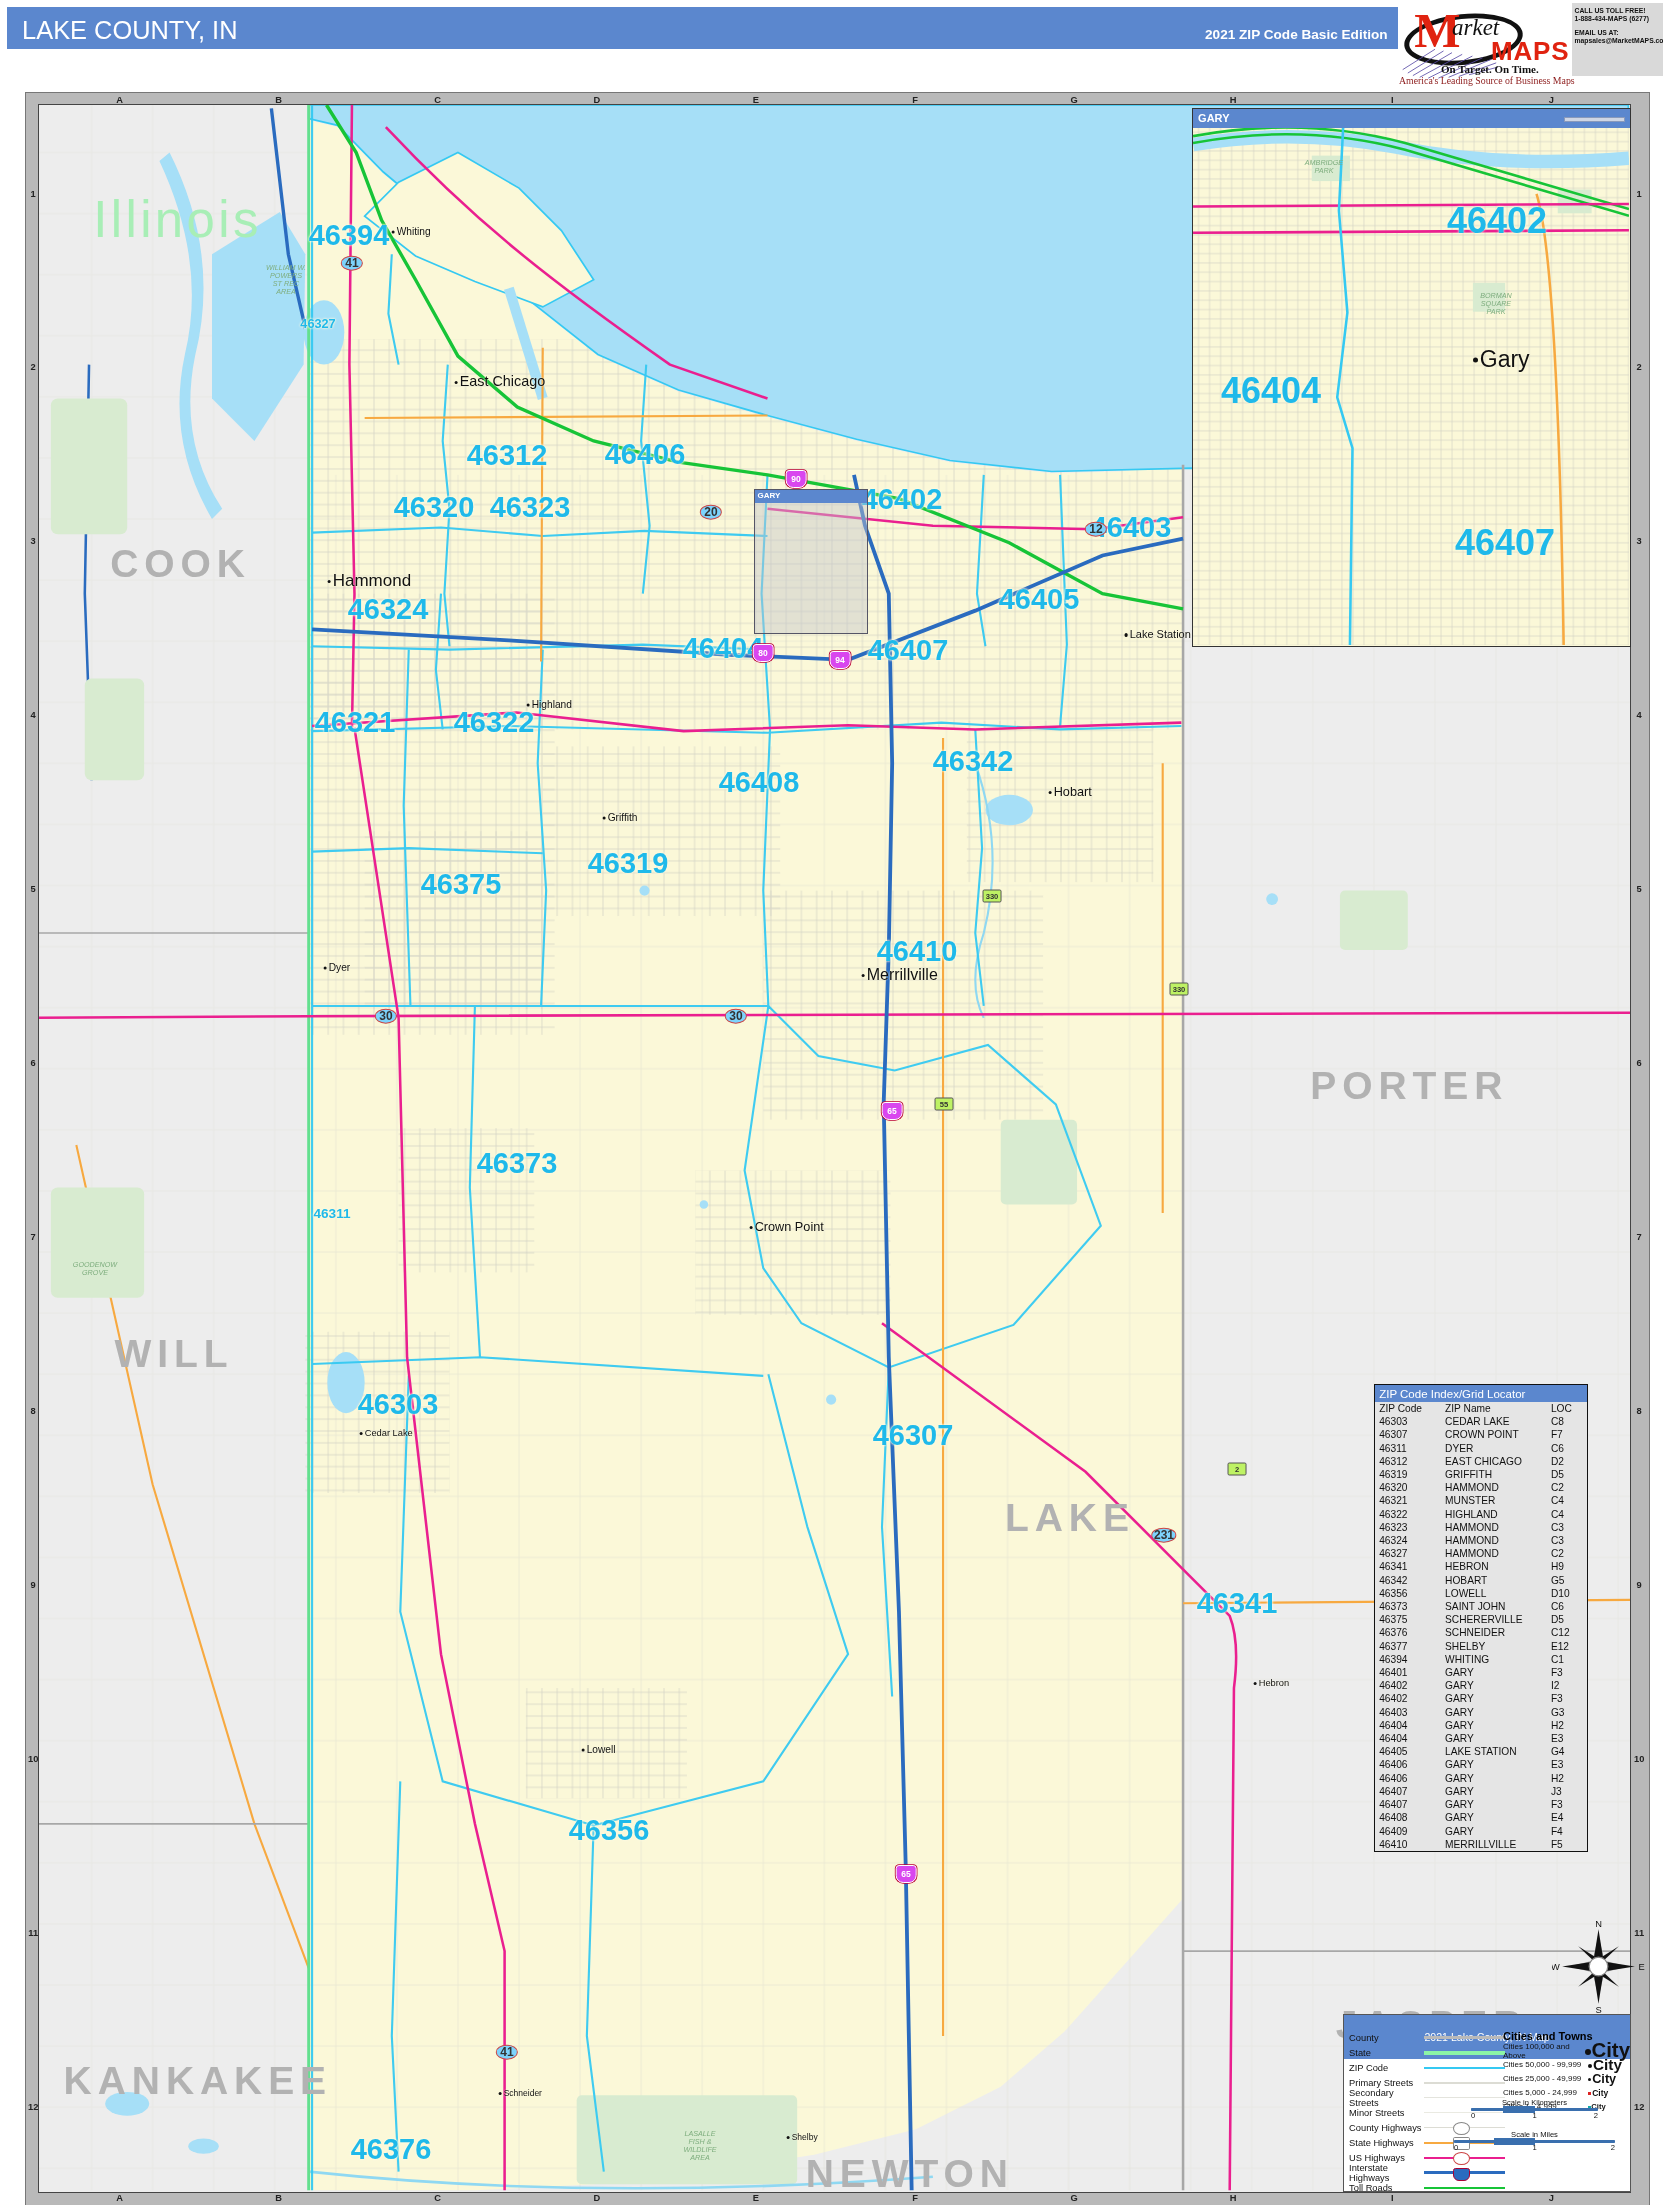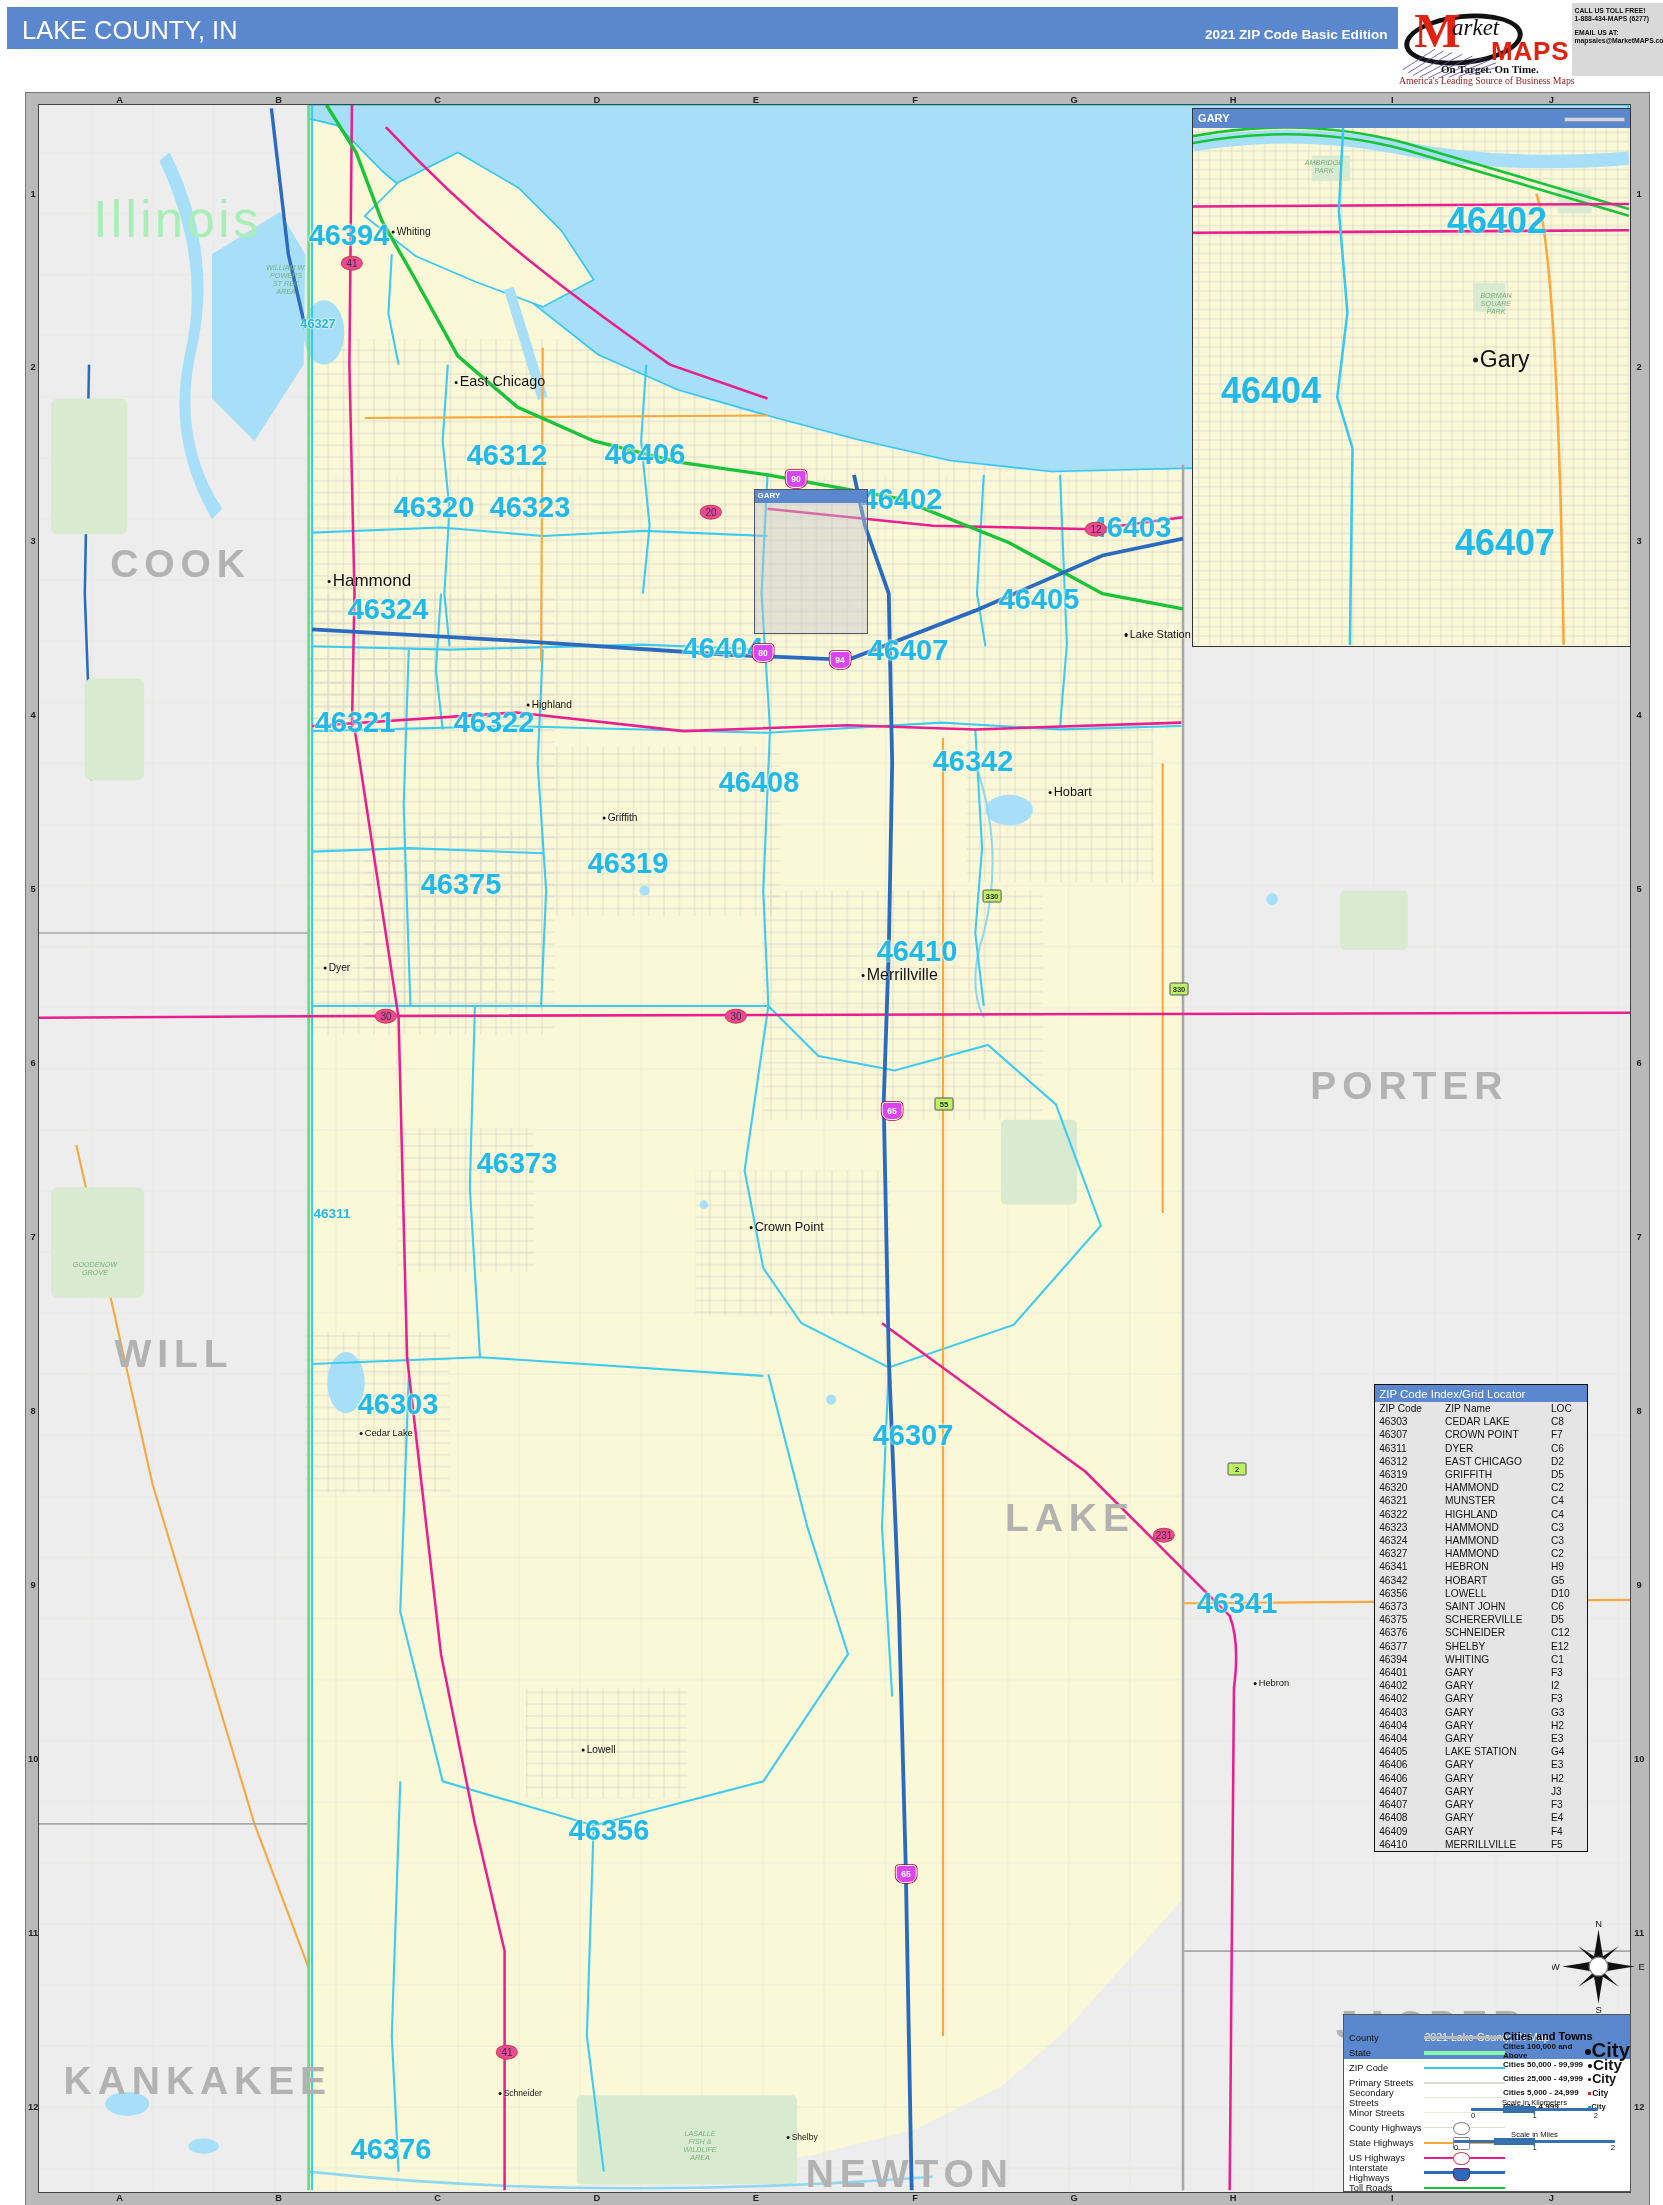--- a/index.html
+++ b/index.html
@@ -28,21 +28,21 @@
   #strip-right{right:0;top:13.6px;width:20.4px;height:2087px;flex-direction:column;}
   .strip span{flex:1;display:flex;align-items:center;justify-content:center;}
   #mapwin{left:39px;top:105px;width:1591px;height:2087px;background:#ededed;outline:0.8px solid #444;}
   #mapsvg{position:absolute;left:0;top:0;width:100%;height:100%;}
   
   .ziplab{position:absolute;transform:translate(-50%,-50%);color:#1fb9ea;font-weight:bold;font-size:29px;white-space:nowrap;text-shadow:0 0 2.5px #fdfbe2,0 0 2.5px #fdfbe2;}
   .city{position:absolute;transform:translate(-3.4px,-50%);color:#111;font-size:12px;white-space:nowrap;text-shadow:0 0 1.7px #fdfbe2;}
   .city .cdot{display:inline-block;width:3.4px;height:3.4px;background:#111;border-radius:50%;vertical-align:middle;margin-right:1.7px;}
   .parklab{position:absolute;transform:translate(-50%,-50%);color:#7fae7f;font-size:7.2px;font-style:italic;text-align:center;line-height:1.1;white-space:pre-line;}
   .bshield{position:absolute;transform:translate(-50%,-50%);width:18.7px;height:16px;background:#d946ef;border:0.8px solid #fff;border-radius:3.4px 3.4px 7.6px 7.6px;color:#fff;font-size:8.5px;font-weight:bold;display:flex;align-items:center;justify-content:center;box-shadow:0 0 0 0.8px #b03;}
-  .boval{position:absolute;transform:translate(-50%,-50%);min-width:17px;height:12.7px;background:#ec4899;border:1.3px solid #c44;border-radius:50%;color:#333;font-size:10px;font-weight:normal;display:flex;align-items:center;justify-content:center;padding:0 1.7px;}
+  .boval{position:absolute;transform:translate(-50%,-50%);min-width:17px;height:12.7px;background:#7dd3fc;border:1.3px solid #c44;border-radius:50%;color:#333;font-size:12px;font-weight:bold;display:flex;align-items:center;justify-content:center;padding:0 1.7px;}
   .brect{position:absolute;transform:translate(-50%,-50%);min-width:13.6px;height:11px;background:#bef264;border:0.8px solid #555;border-radius:1.7px;color:#333;font-size:7.6px;font-weight:bold;display:flex;align-items:center;justify-content:center;padding:0 1.7px;}
   
   #callout{left:754px;top:489px;width:112px;height:143px;background:rgba(195,198,205,0.45);border:0.8px solid #556;}
   #callout .cobar{height:12.7px;background:#5b87ce;color:#fff;font-size:8px;font-weight:bold;padding-left:2.5px;line-height:12.7px;}
   
   #inset{left:1192px;top:108px;width:439px;height:539px;background:#fbf8d8;border:1.3px solid #333;box-sizing:border-box;}
   #inset-bar{position:absolute;left:0;top:0;width:100%;height:18.7px;background:#5b87ce;color:#fff;font-weight:bold;font-size:11px;line-height:18.7px;padding-left:5.1px;box-sizing:border-box;}
   #inset-scale{position:absolute;right:6.8px;top:4.2px;width:59px;height:8.5px;}
   #inset-scale .sb{position:absolute;left:0;top:4.2px;width:59px;height:2.5px;background:#cfd6e4;border:0.8px solid #8899bb;}
   .inset-ziplab{position:absolute;transform:translate(-50%,-50%);color:#1fb9ea;font-weight:bold;font-size:36px;text-shadow:0 0 2.5px #fdfbe2;}
@@ -71,21 +71,21 @@
   .ln-uhwy{border-top-width:2.5px;border-top-color:#ea1f8f;}
   .ln-ihwy{border-top-width:3.4px;border-top-color:#2a6bbf;}
   .ln-toll{border-top-width:2.5px;border-top-color:#17c437;}
   .lg-badge{position:absolute;left:29px;top:-6.8px;width:15.3px;height:11px;background:#fff;border:0.8px solid #888;border-radius:50%;}
   .lg-badge.sq{border-radius:1.7px;}
   .lg-badge.sh{background:#2a6bbf;border-color:#a03;border-radius:2.5px 2.5px 6px 6px;}
   .lg-badge.ov{border-color:#c44;}
   #cities-col{position:absolute;left:159px;top:15.3px;width:127px;}
   #cities-col .hd{font-weight:bold;font-size:11px;margin-bottom:1.7px;}
   .ct-row{display:flex;align-items:center;height:14px;font-size:8px;color:#111;}
-  .ct-row .lab{width:85px;font-weight:bold;}
+  .ct-row .lab{width:85px;}
   .ct-samp{font-weight:bold;color:#111;white-space:nowrap;}
   .ct-samp .d{display:inline-block;border-radius:50%;background:#111;vertical-align:middle;margin-right:0.8px;}
   .scalebar{position:absolute;font-size:7.6px;color:#111;text-align:center;}
   .scalebar .cap{margin-bottom:0.8px;}
   .scalebar .bar{height:3.4px;background:#3a6fae;border-radius:0.8px;position:relative;}
   .scalebar .bar::after{content:"";position:absolute;left:25%;top:-1.7px;width:25%;height:6.8px;background:#3a6fae;}
   .scalebar .tks{display:flex;justify-content:space-between;}
   
   #compass{left:1552px;top:1919px;width:93px;height:95px;}
   

